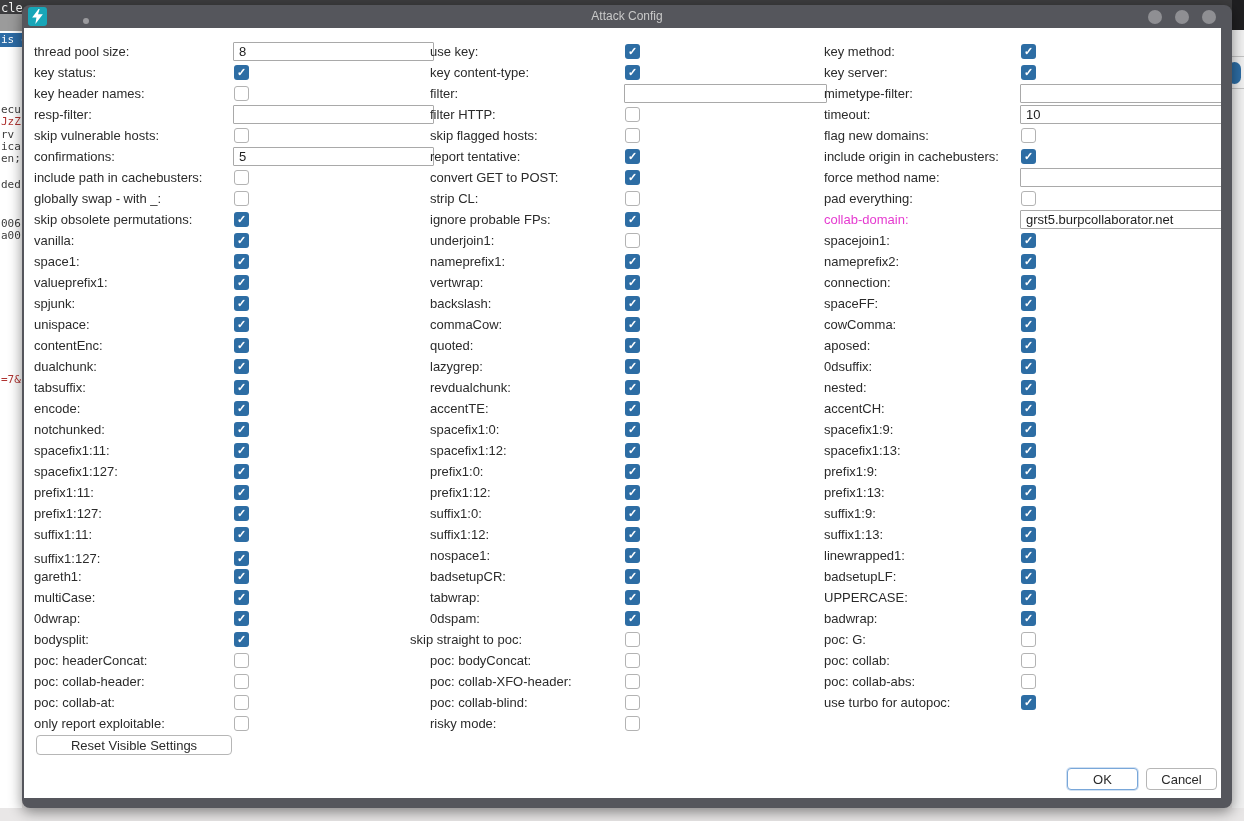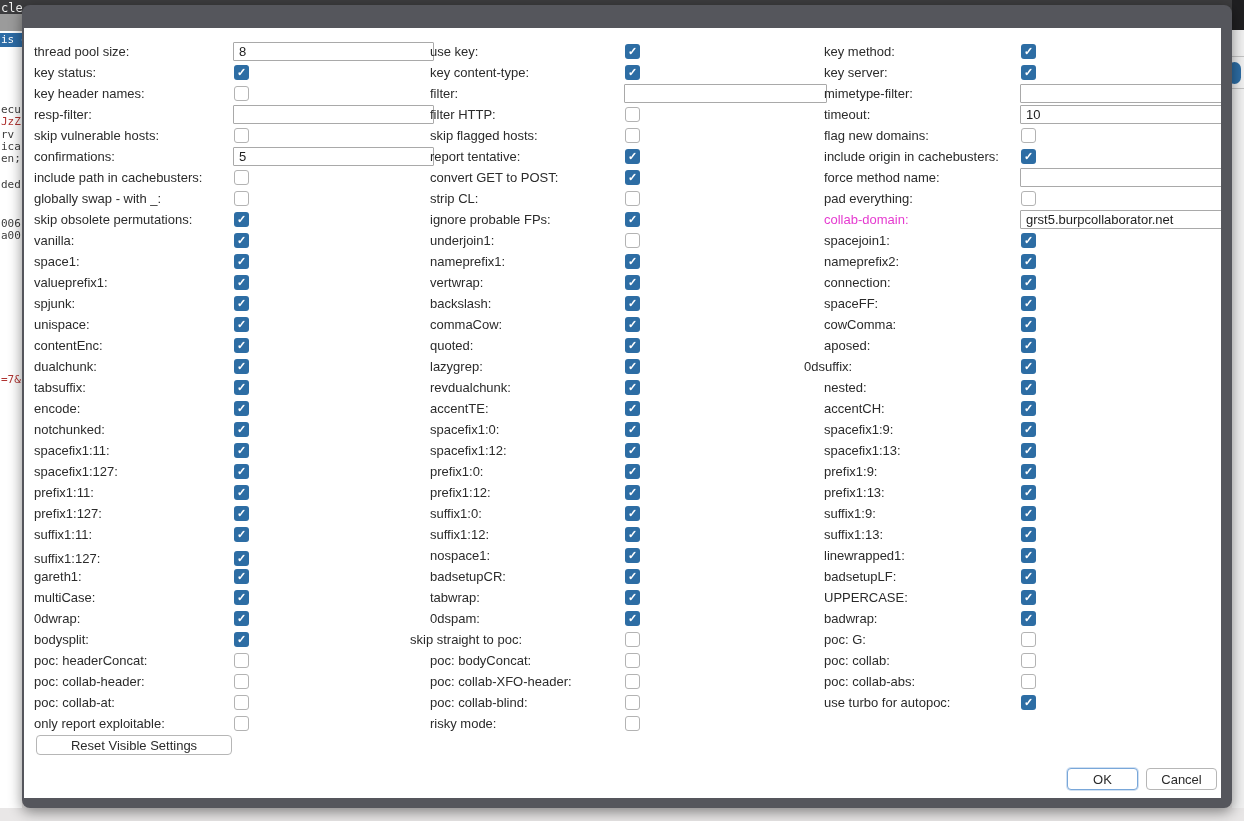--- a/index.html
+++ b/index.html
@@ -103,20 +103,34 @@
 </div>
 <div class="bg-right">
   <div class="hline" style="top:28px"></div>
   <div class="bluepill" style="background: rgb(45, 109, 164);"></div>
   <div class="hline" style="top:60px"></div>
 </div>
 <div class="bg-top-corner"></div>
 <div class="bg-bottom"></div>
 
 <div class="dialog">
+  <div class="titlebar">
+    <div class="app-icon">
+      <svg width="11" height="15" viewBox="0 0 10 14">
+          <polygon points="6,0 0,8 4,8 3,14 10,5 5.5,5 7,0" fill="#ffffff"></polygon>
+        </svg>
+    </div>
+    <div class="title-dot"></div>
+    <div class="title-text">Attack Config</div>
+    <div class="win-controls">
+      <div class="win-circle"></div>
+      <div class="win-circle"></div>
+      <div class="win-circle"></div>
+    </div>
+  </div>
 
   <div class="content">
     <div id="rows-container">
         <div class="crow" style="top: 13px;">
           <span class="clabel" style="left: 10px;">thread pool size:</span>
           <input class="tf" value="8" style="left: 209px; width: 194px;">
         </div>
         <div class="crow" style="top: 34px;">
           <span class="clabel" style="left: 10px;">key status:</span>
           <span class="cb checked" style="left: 210px;">✓</span>
@@ -431,21 +445,21 @@
         </div>
         <div class="crow" style="top: 286px;">
           <span class="clabel" style="left: 800px;">cowComma:</span>
           <span class="cb checked" style="left: 997px;">✓</span>
         </div>
         <div class="crow" style="top: 307px;">
           <span class="clabel" style="left: 800px;">aposed:</span>
           <span class="cb checked" style="left: 997px;">✓</span>
         </div>
         <div class="crow" style="top: 328px;">
-          <span class="clabel" style="left: 780px; text-align: center;">0dsuffix:</span>
+          <span class="clabel" style="left: 800px; text-align: center;">0dsuffix:</span>
           <span class="cb checked" style="left: 997px;">✓</span>
         </div>
         <div class="crow" style="top: 349px;">
           <span class="clabel" style="left: 800px;">nested:</span>
           <span class="cb checked" style="left: 997px;">✓</span>
         </div>
         <div class="crow" style="top: 370px;">
           <span class="clabel" style="left: 800px;">accentCH:</span>
           <span class="cb checked" style="left: 997px;">✓</span>
         </div>

